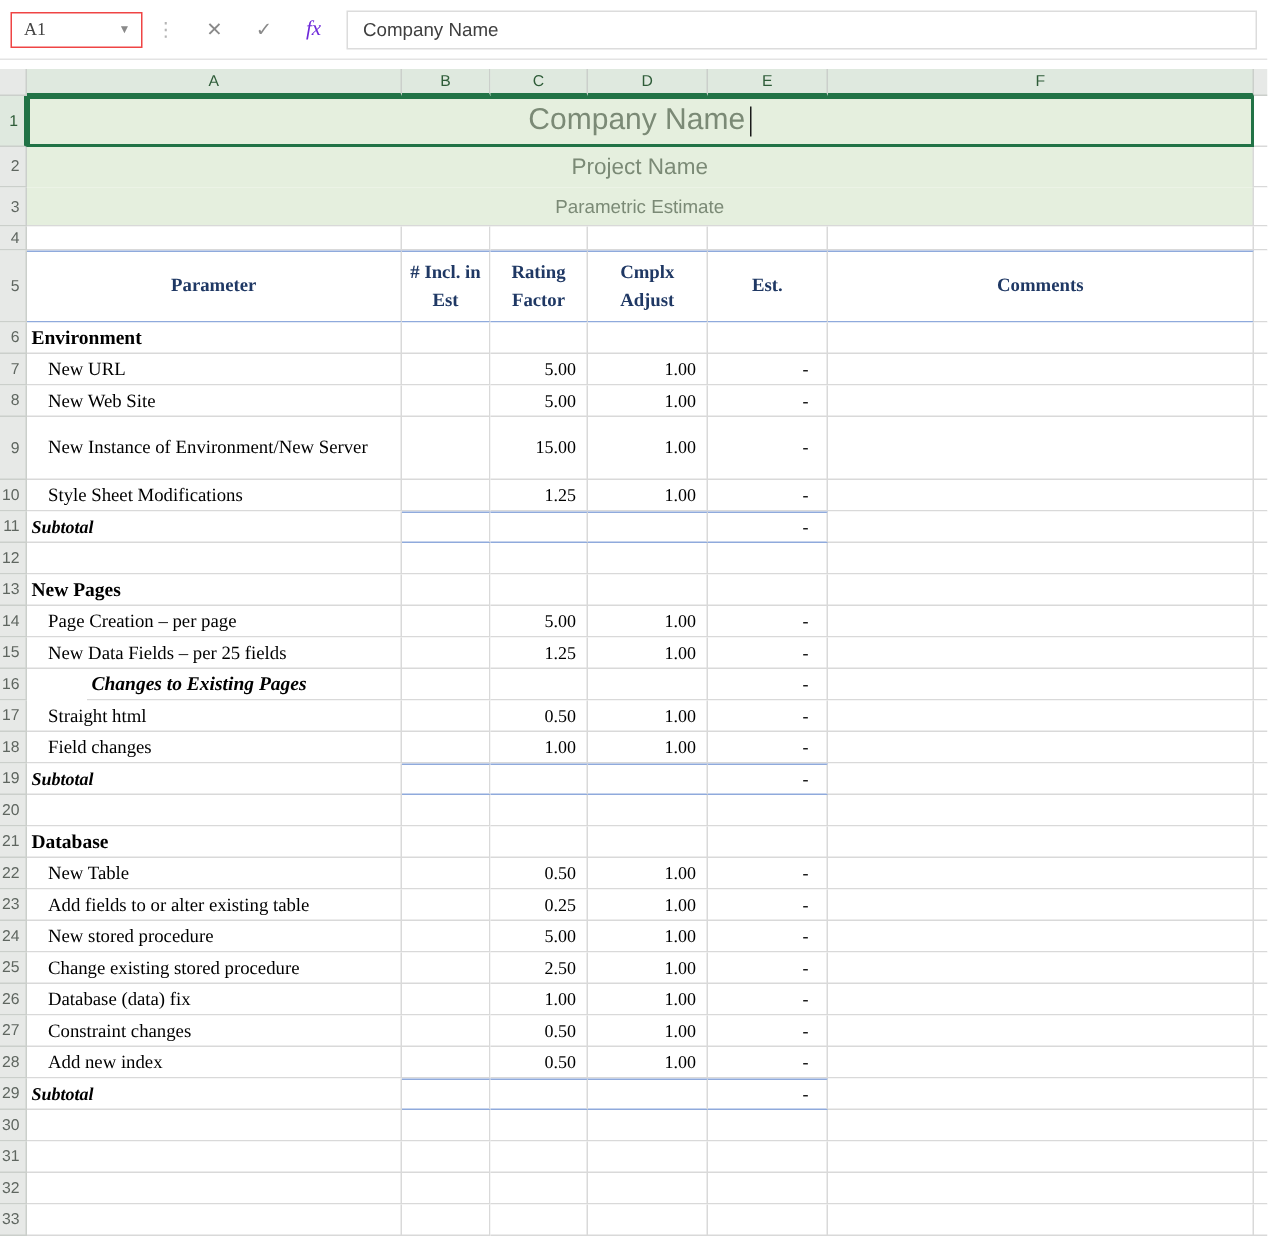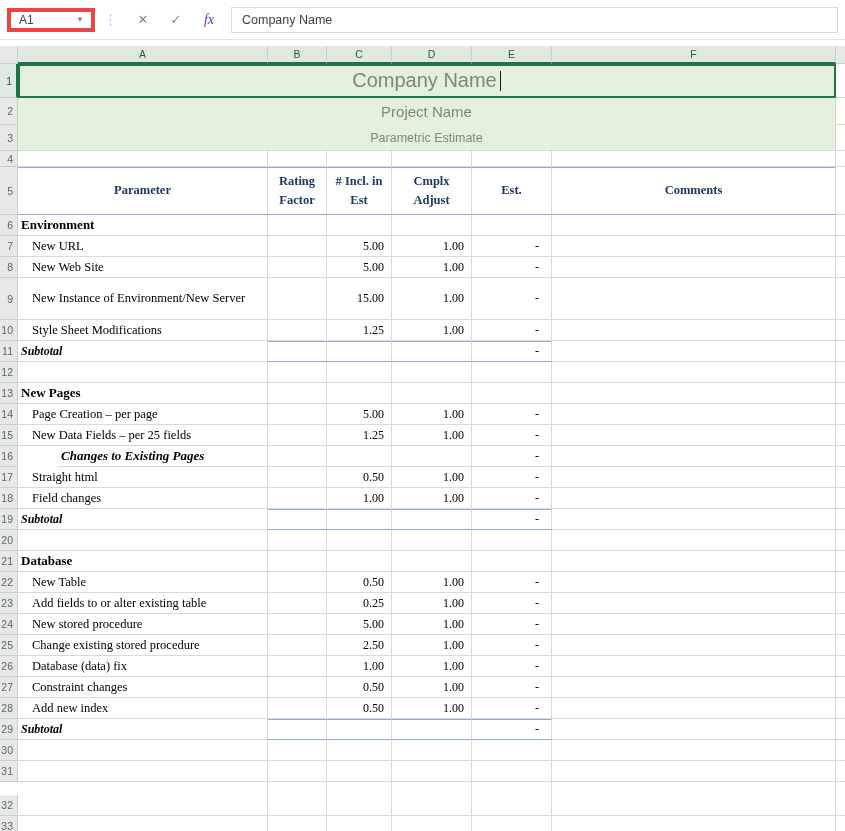--- a/index.html
+++ b/index.html
@@ -1,22 +1,22 @@
 <!DOCTYPE html>
 <html style="--sel: #217346; --fill: #e5efde; --title: #7b8a76; --navy: #1f3864; --blue: #8faadc;"><head>
 <meta charset="utf-8">
 <style>
   *{box-sizing:border-box;margin:0;padding:0;}
   html,body{width:845px;height:831px;overflow:hidden;background:#fff;
     font-family:"Liberation Sans",sans-serif;}
   
   .fbar{display:flex;align-items:center;height:40px;background:#fff;
     border-bottom:1px solid #e3e3e3;padding:0 7px;gap:3px;}
-  .namebox{width:88px;height:24px;border:4px solid #ef4444;display:flex;align-items:center;
-    background:#fff;font-size:12px;color:#444;padding-left:8px;}
+  .namebox{width:88px;height:24px;border:1px solid #ef4444;display:flex;align-items:center;
+    background:#fff;font-size:12px;color:#444;padding-left:8px;font-family:Liberation Serif, serif;}
   .nb-arrow{margin-left:auto;color:#8a8a8a;font-size:8px;padding:0 7px;}
   .gripper{color:#b5b5b5;font-size:13px;padding:0 8px 0 6px;}
   .fbtn{background:none;border:none;color:#8a8a8a;font-size:13px;width:30px;height:24px;
     display:flex;align-items:center;justify-content:center;cursor:default;}
   .fbtn.fx{font-style:italic;font-family:"Liberation Serif",serif;font-size:14px;color:#6d28d9;}
   .finput{flex:1;height:26px;border:1px solid #dcdcdc;display:flex;align-items:center;
     padding-left:10px;font-size:12.5px;color:#3f3f3f;background:#fff;margin-left:4px;}
   
   .sheet{display:grid;grid-template-columns:18px 250px 59px 65px 80px 80px 284px 1fr;
     background:#fff;margin-top:6px;}
@@ -98,22 +98,22 @@
     <div class="hdr rowhdr" style="height: 16px;">4</div>
     <div class="cell colA blank"></div>
     <div class="cell"></div>
     <div class="cell num"></div>
     <div class="cell num"></div>
     <div class="cell est"></div>
     <div class="cell"></div>
     <div class="cell fillercell"></div>
     <div class="hdr rowhdr" style="height: 48px;">5</div>
     <div class="cell thead">Parameter</div>
+    <div class="cell thead"># Incl. in Est</div>
     <div class="cell thead">Rating Factor</div>
-    <div class="cell thead"># Incl. in Est</div>
     <div class="cell thead">Cmplx Adjust</div>
     <div class="cell thead">Est.</div>
     <div class="cell thead">Comments</div>
     <div class="cell fillercell"></div>
     <div class="hdr rowhdr" style="height: 21px;">6</div>
     <div class="cell colA section">Environment</div>
     <div class="cell"></div>
     <div class="cell num"></div>
     <div class="cell num"></div>
     <div class="cell est"></div>
@@ -312,21 +312,21 @@
     <div class="cell"></div>
     <div class="cell fillercell"></div>
     <div class="hdr rowhdr" style="height: 21px;">31</div>
     <div class="cell colA blank"></div>
     <div class="cell"></div>
     <div class="cell num"></div>
     <div class="cell num"></div>
     <div class="cell est"></div>
     <div class="cell"></div>
     <div class="cell fillercell"></div>
-    <div class="hdr rowhdr" style="height: 21px; margin-top: 13px;">32</div>
+    <div class="hdr rowhdr" style="height: 21px;">32</div>
     <div class="cell colA blank"></div>
     <div class="cell"></div>
     <div class="cell num"></div>
     <div class="cell num"></div>
     <div class="cell est"></div>
     <div class="cell"></div>
     <div class="cell fillercell"></div>
     <div class="hdr rowhdr" style="height: 21px;">33</div>
     <div class="cell colA blank"></div>
     <div class="cell"></div>

